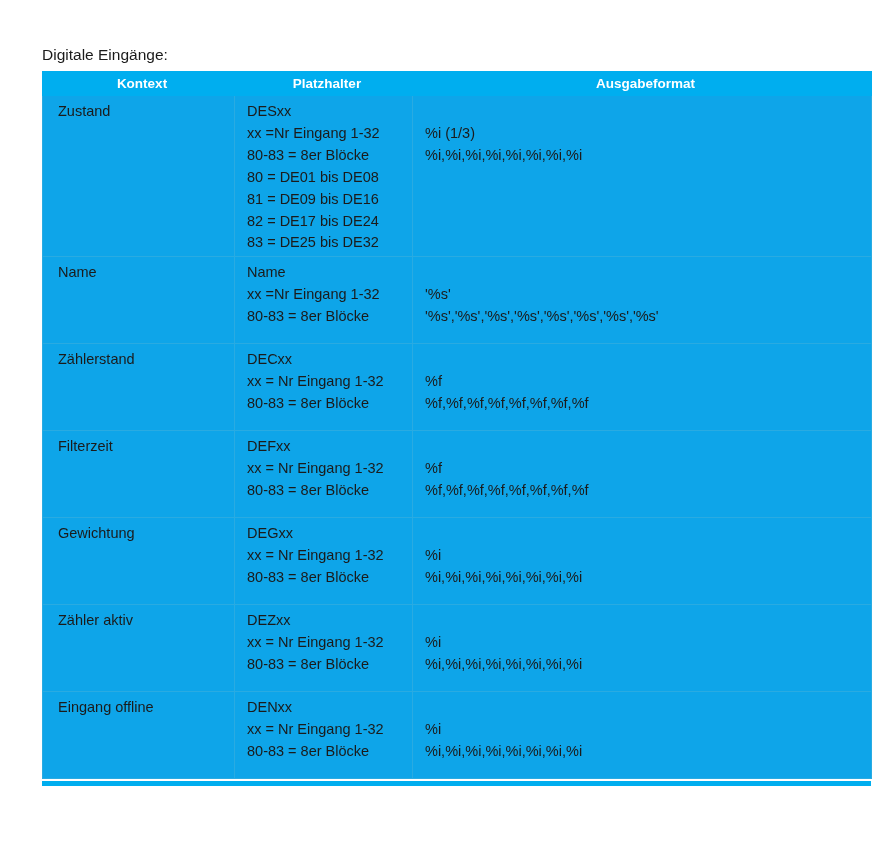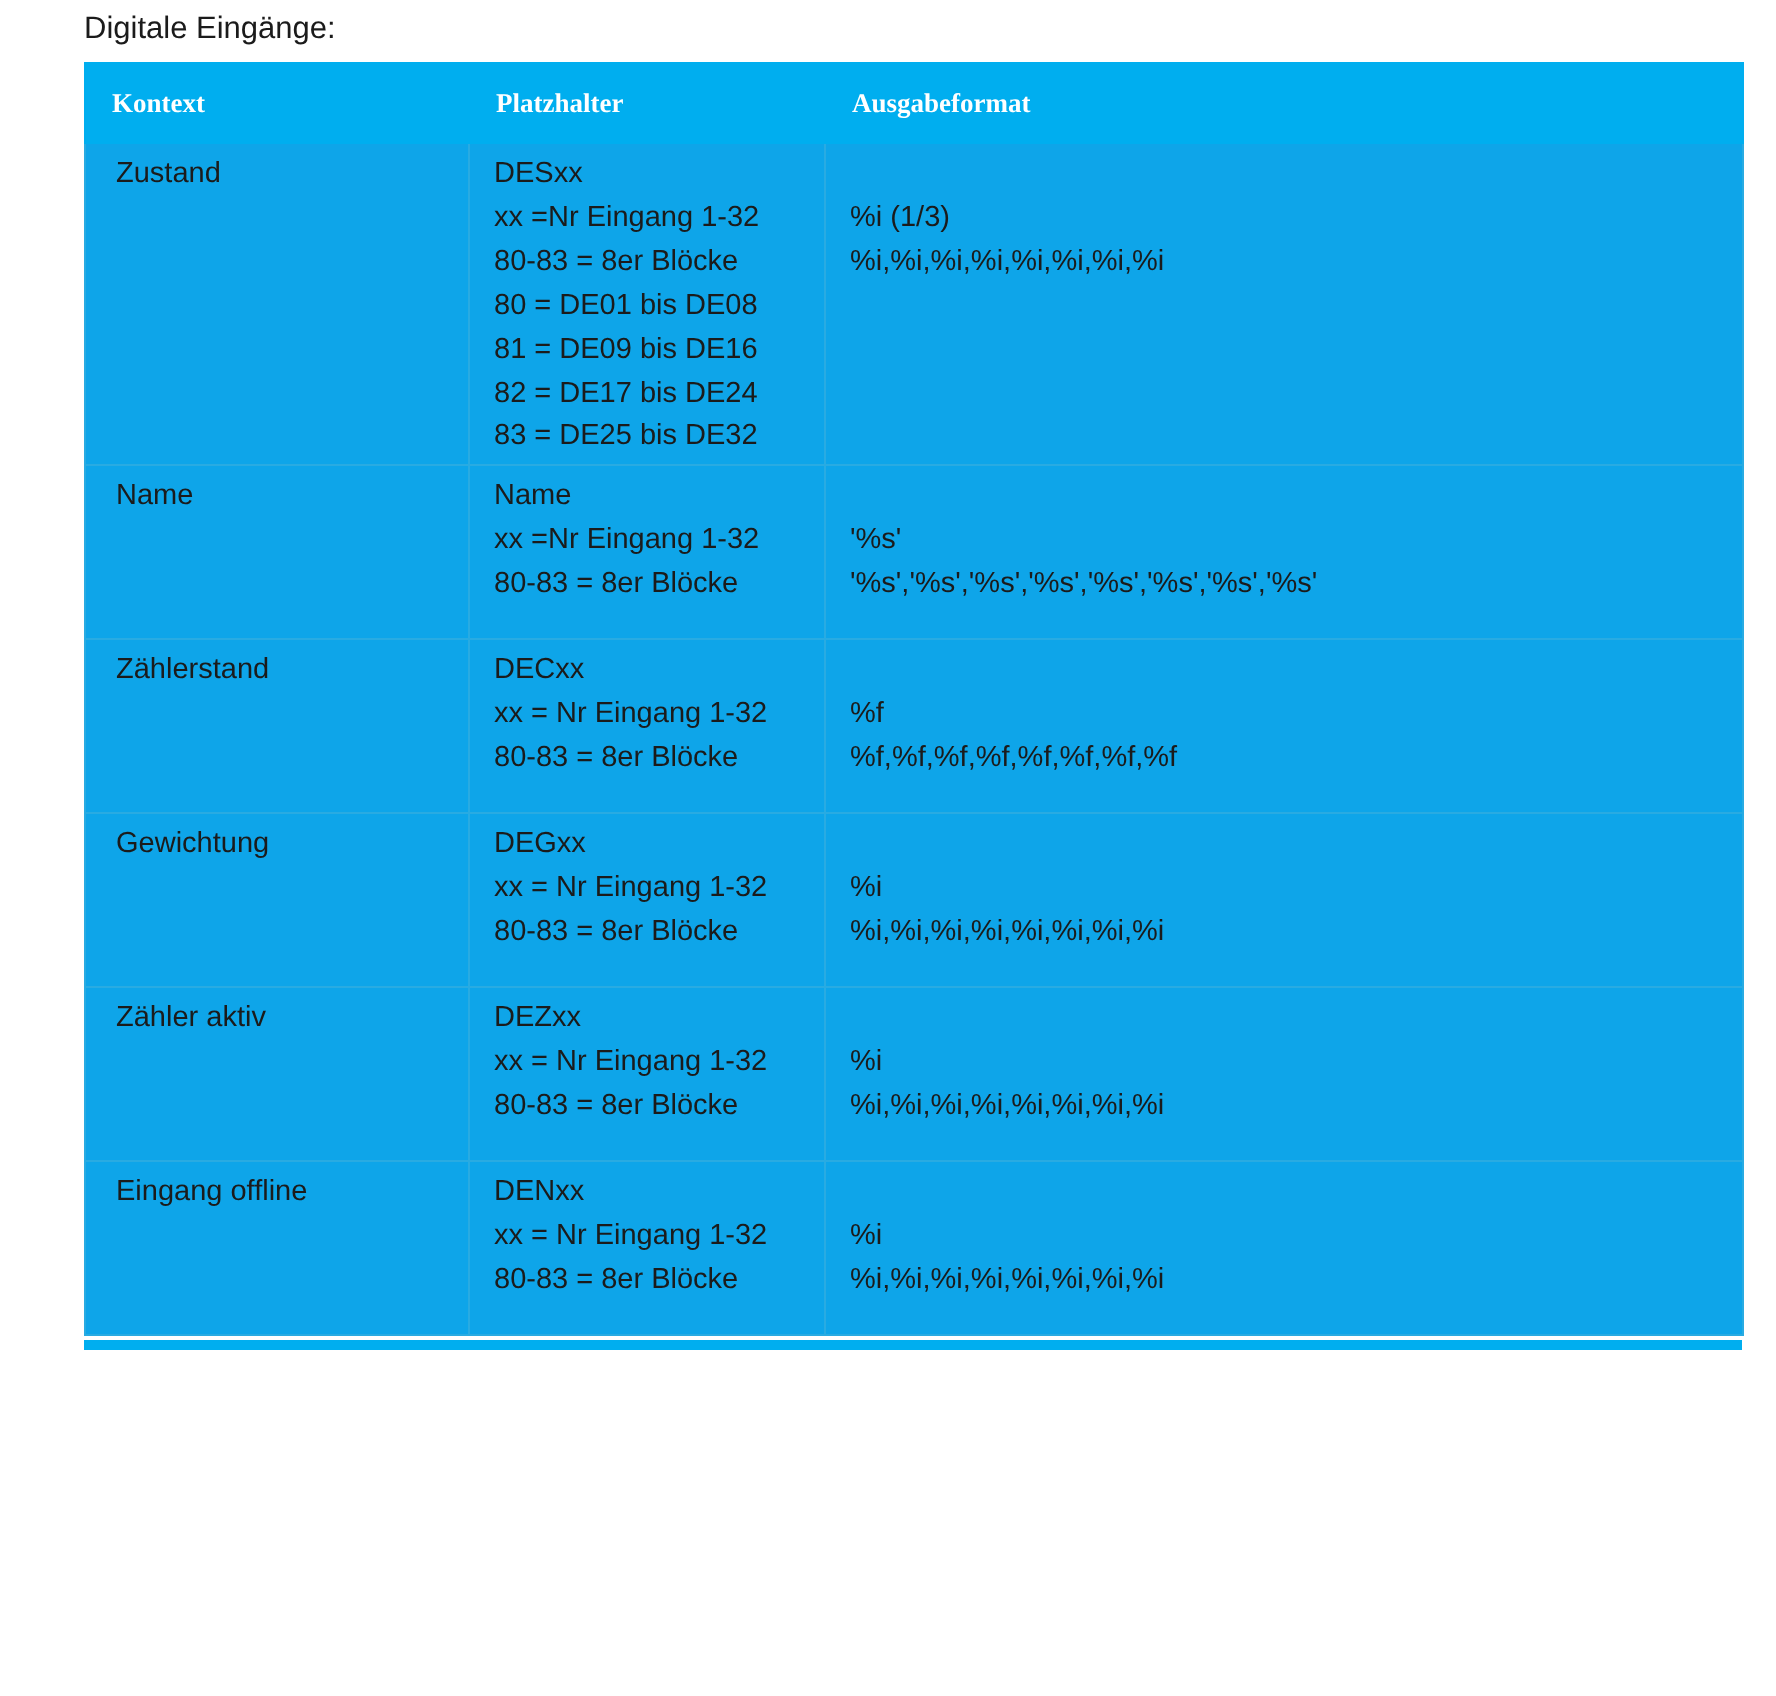--- a/index.html
+++ b/index.html
@@ -10,21 +10,21 @@
   }
   * { box-sizing: border-box; }
   html, body {
     margin: 0; padding: 0;
     width: 888px; height: 848px;
     background: #ffffff;
     overflow: hidden;
     font-family: "Liberation Sans", sans-serif;
     color: var(--body-text);
   }
-  .page { padding: 5px 0 0 42px; }
+  .page { padding: 5px 0 0 42px; margin-top: 40px; }
   .title {
     font-size: 15.5px;
     line-height: 20px;
     margin: 0 0 6px 0;
     color: var(--body-text);
   }
   table.din {
     border-collapse: collapse;
     table-layout: fixed;
     width: 829px;
@@ -33,25 +33,24 @@
     border: 1px solid var(--border);
     vertical-align: top;
     overflow: hidden;
   }
   table.din thead th {
     background: var(--accent);
     border-color: var(--accent);
     color: var(--header-text);
     font-size: 13.5px;
     font-weight: bold;
-    text-align: left;
-    height: 40px;
+    text-align: center;
+    height: 24px;
     padding: 3px 6px 3px 13px;
     vertical-align: middle;
-    font-family: Liberation Serif, serif;
   }
   table.din td {
     font-size: 14.5px;
     line-height: 21.9px;
     padding: 5px 6px 2px 12px;
     background: #0ea5e9;
   }
   table.din td.col-kontext { padding-left: 15px; }
   tbody tr { height: 87px; }
   tbody tr:nth-child(1) { height: 160px; }
@@ -121,20 +120,33 @@
             <div class="line">xx = Nr Eingang 1-32</div>
             <div class="line">80-83 = 8er Blöcke</div>
           </td>
           <td>
             <div class="line"></div>
             <div class="line">%f</div>
             <div class="line">%f,%f,%f,%f,%f,%f,%f,%f</div>
           </td>
         </tr>
         <tr>
+          <td class="col-kontext">Filterzeit</td>
+          <td>
+            <div class="line">DEFxx</div>
+            <div class="line">xx = Nr Eingang 1-32</div>
+            <div class="line">80-83 = 8er Blöcke</div>
+          </td>
+          <td>
+            <div class="line"></div>
+            <div class="line">%f</div>
+            <div class="line">%f,%f,%f,%f,%f,%f,%f,%f</div>
+          </td>
+        </tr>
+        <tr>
           <td class="col-kontext">Gewichtung</td>
           <td>
             <div class="line">DEGxx</div>
             <div class="line">xx = Nr Eingang 1-32</div>
             <div class="line">80-83 = 8er Blöcke</div>
           </td>
           <td>
             <div class="line"></div>
             <div class="line">%i</div>
             <div class="line">%i,%i,%i,%i,%i,%i,%i,%i</div>

